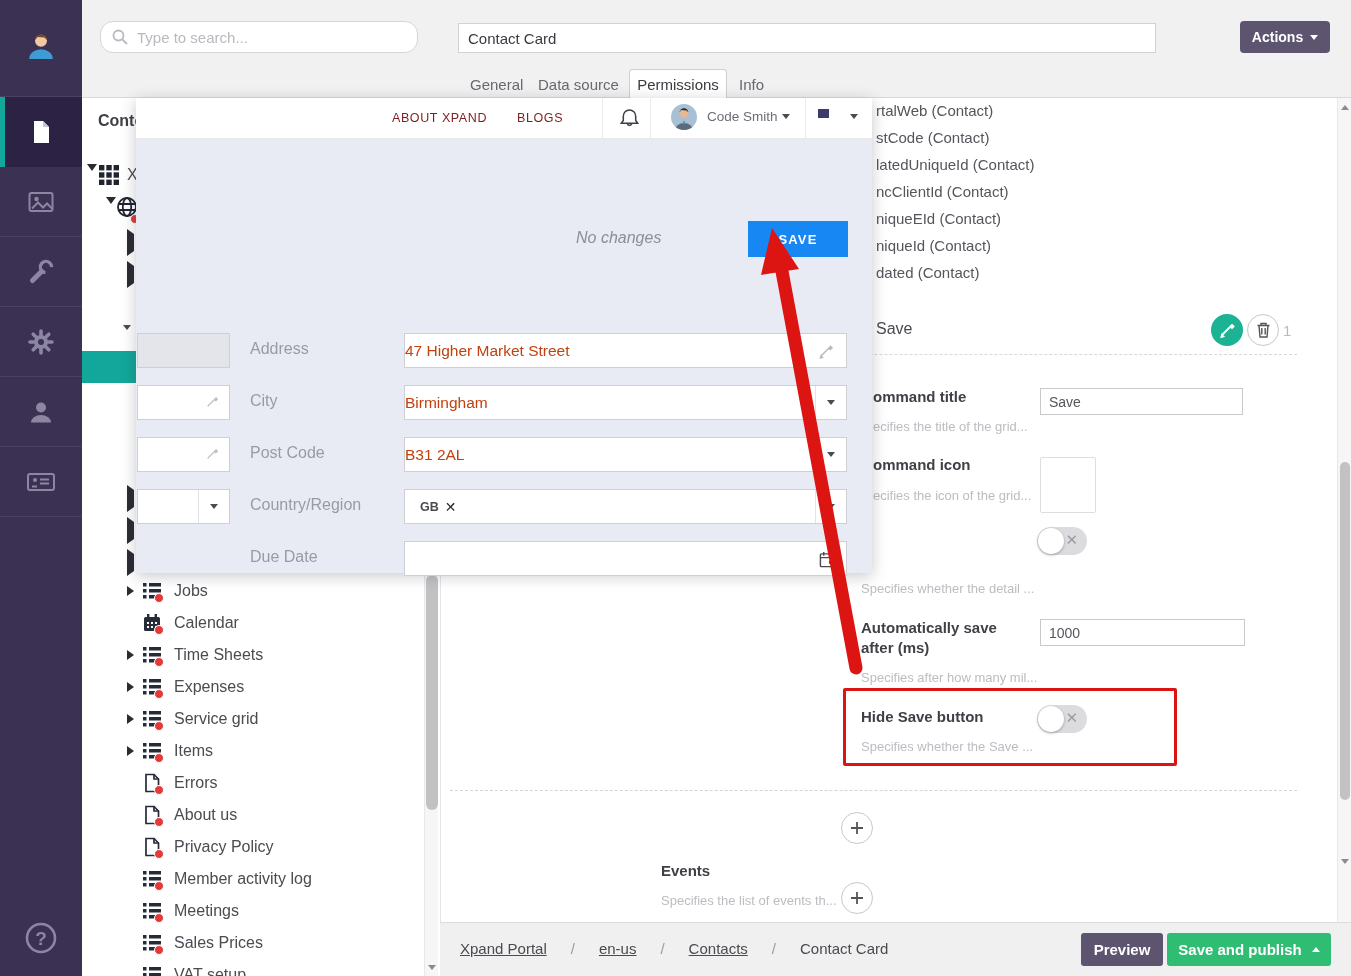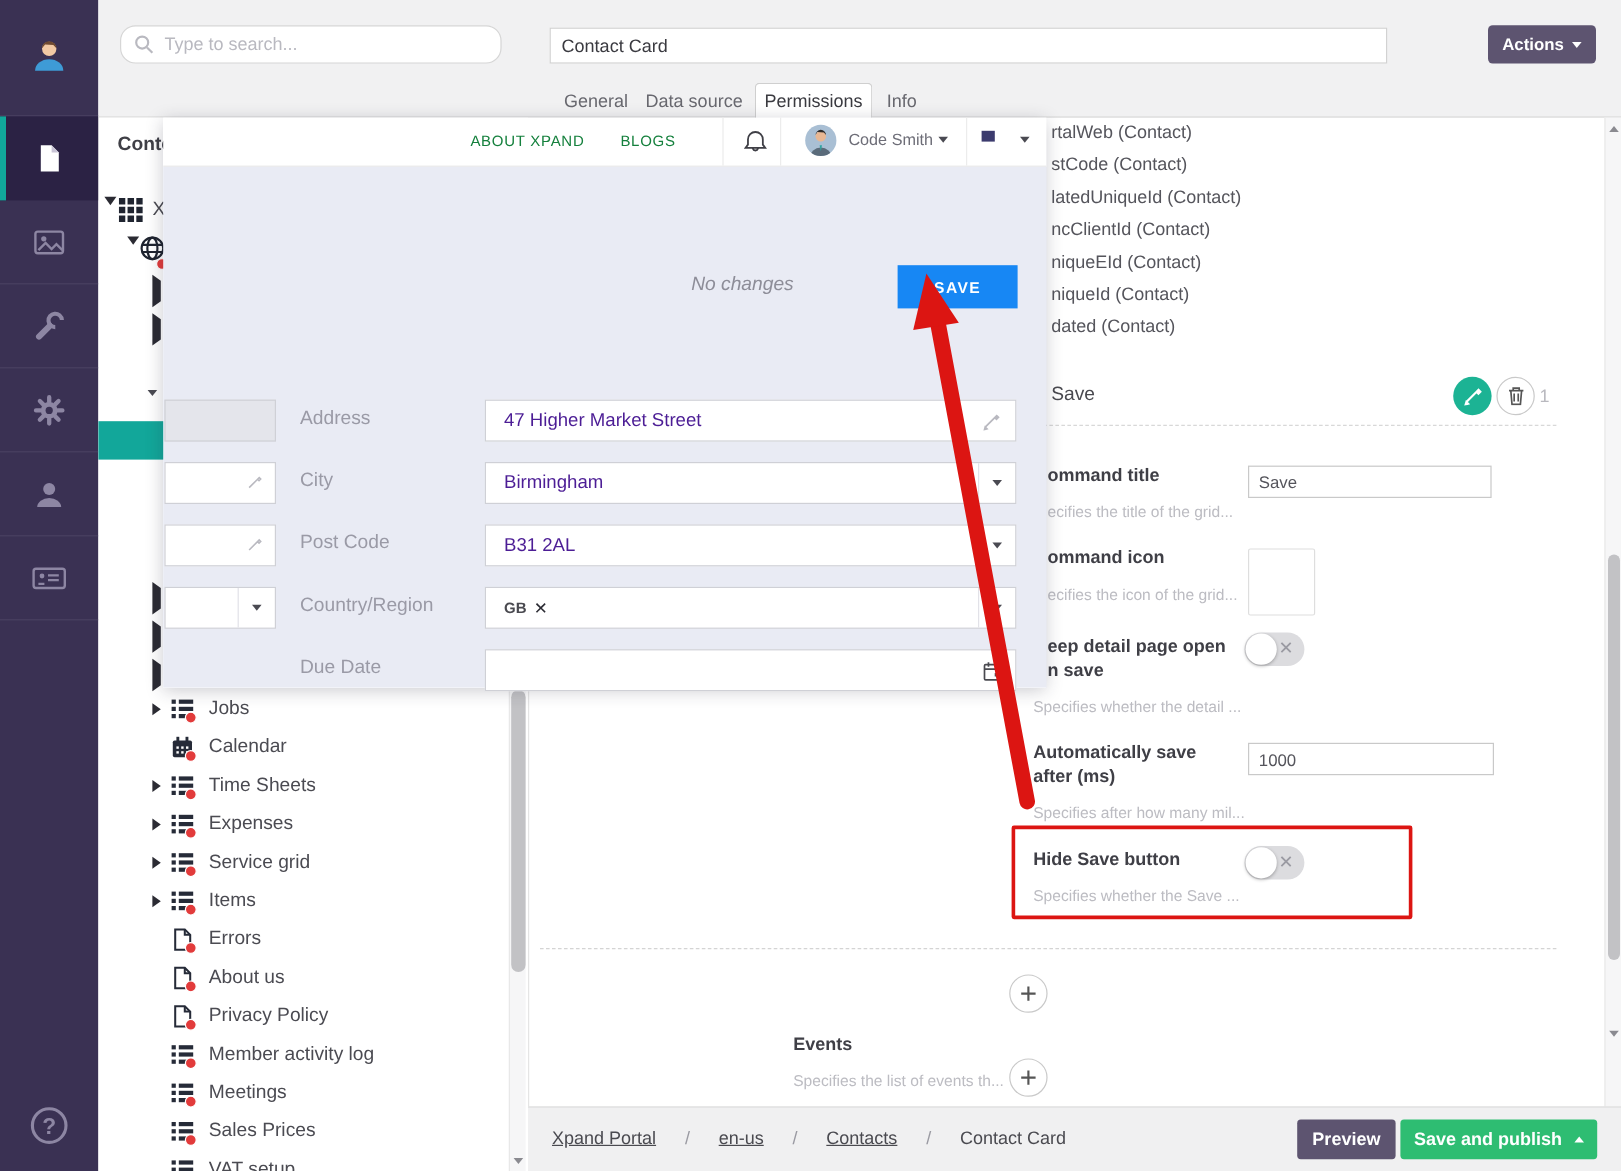--- a/index.html
+++ b/index.html
@@ -47,30 +47,30 @@
   .circ-outline{background:#fff;border:1px solid #c9c9c9;}
   .dashsep{left:450px;width:847px;border-top:1px dashed #d4d4d4;}
   .redbox{left:843px;top:688px;width:334px;height:78px;border:3px solid #dc1512;border-radius:2px;box-sizing:border-box;}
   
   .sb-track{background:#f6f6f7;border-left:1px solid #e8e8e8;box-sizing:border-box;}
   .sb-thumb{background:#c2c2c5;border-radius:6px;}
   
   .popup{left:136px;top:98px;width:736px;height:475px;box-shadow:0 3px 14px rgba(40,40,60,.25);}
   .popup-head{left:0;top:0;width:736px;height:41px;background:#fff;border-bottom:1px solid #e8e8e8;box-sizing:border-box;}
   .popup-body{left:0;top:41px;width:736px;height:434px;background:#e9ebf4;}
-  .pnav{font-size:12.5px;letter-spacing:.6px;color:#15803d;top:13px;cursor:pointer;}
+  .pnav{font-size:12.5px;letter-spacing:.6px;color:#7f1d1d;top:13px;cursor:pointer;}
   .pdivider{top:0;width:1px;height:40px;background:#ececec;}
   .save-btn{left:612px;top:82px;width:100px;height:36px;background:#1787f4;color:#fff;font-size:13px;font-weight:bold;letter-spacing:1.2px;display:flex;align-items:center;justify-content:center;cursor:pointer;}
   .nochanges{left:440px;top:90px;width:157px;font-size:16px;color:#8d8d98;font-style:italic;}
   .frow{left:0;width:736px;height:35px;}
   .lbox{left:1px;width:93px;height:35px;background:#fff;border:1px solid #cfd0d6;box-sizing:border-box;}
   .lbox.gray{background:#e4e5eb;}
   .flabel{left:114px;top:7px;font-size:16px;color:#9a9aa6;}
   .finput{left:268px;top:0;width:443px;height:35px;background:#fff;border:1px solid #cfd0d6;box-sizing:border-box;display:flex;align-items:center;}
-  .fval{margin-left:15px;font-size:15.5px;color:#4c1d95;}
+  .fval{font-size:15.5px;color:#c2410c;}
   .ddzone{position:absolute;right:0;top:0;width:30px;height:33px;border-left:1px solid #e2e2e8;display:flex;align-items:center;justify-content:center;}
   .gbtag{display:flex;align-items:center;gap:6px;margin-left:15px;font-size:12.5px;color:#4a4a50;font-weight:bold;}
   .gbtag .x{font-weight:normal;font-size:14px;color:#2b2b33;}
   
   .footbar{left:440px;top:922px;width:911px;height:54px;background:#f0f0f1;border-top:1px solid #dcdcdc;box-sizing:border-box;}
   .crumb{font-size:15px;color:#4a4a50;text-decoration:underline;cursor:pointer;}
   .crumb-sep{font-size:15px;color:#9a9aa2;}
   .crumb-cur{font-size:15px;color:#4a4a50;}
   .preview-btn{left:1081px;top:933px;width:82px;height:33px;background:#5d5470;border-radius:3px;color:#fff;font-weight:bold;font-size:15px;display:flex;align-items:center;justify-content:center;cursor:pointer;}
   .publish-btn{left:1167px;top:933px;width:164px;height:33px;background:#2ebd72;border-radius:3px;color:#fff;font-weight:bold;font-size:15px;display:flex;align-items:center;justify-content:center;gap:10px;cursor:pointer;}
@@ -423,24 +423,20 @@
   <div class="b proplabel" style="left:873px;top:388px;">ommand title</div>
   <div class="b propinput" style="left:1040px;top:388px;">
       <span>Save</span>
     </div>
   <div class="b prophint" style="left:873px;top:419px;">ecifies the title of the grid...</div>
 
   <div class="b proplabel" style="left:873px;top:456px;">ommand icon</div>
   <div class="b" style="left:1040px;top:457px;width:56px;height:56px;background:#fff;border:1px solid #dedede;border-radius:2px;box-sizing:border-box;"></div>
   <div class="b prophint" style="left:873px;top:488px;">ecifies the icon of the grid...</div>
 
-  <div class="b proplabel" style="left:873px;top:530px;">
-      <span style="display:block;">eep detail page open</span>
-      <span style="display:block;margin-top:3px;">n save</span>
-    </div>
   <div class="b toggle" style="left:1037px;top:527px;">
       <span class="knob"></span>
       <span class="tx">✕</span>
     </div>
   <div class="b prophint" style="left:861px;top:581px;">Specifies whether the detail ...</div>
 
   <div class="b proplabel" style="left:861px;top:619px;">
       <span style="display:block;">Automatically save</span>
       <span style="display:block;margin-top:3px;">after (ms)</span>
     </div>

